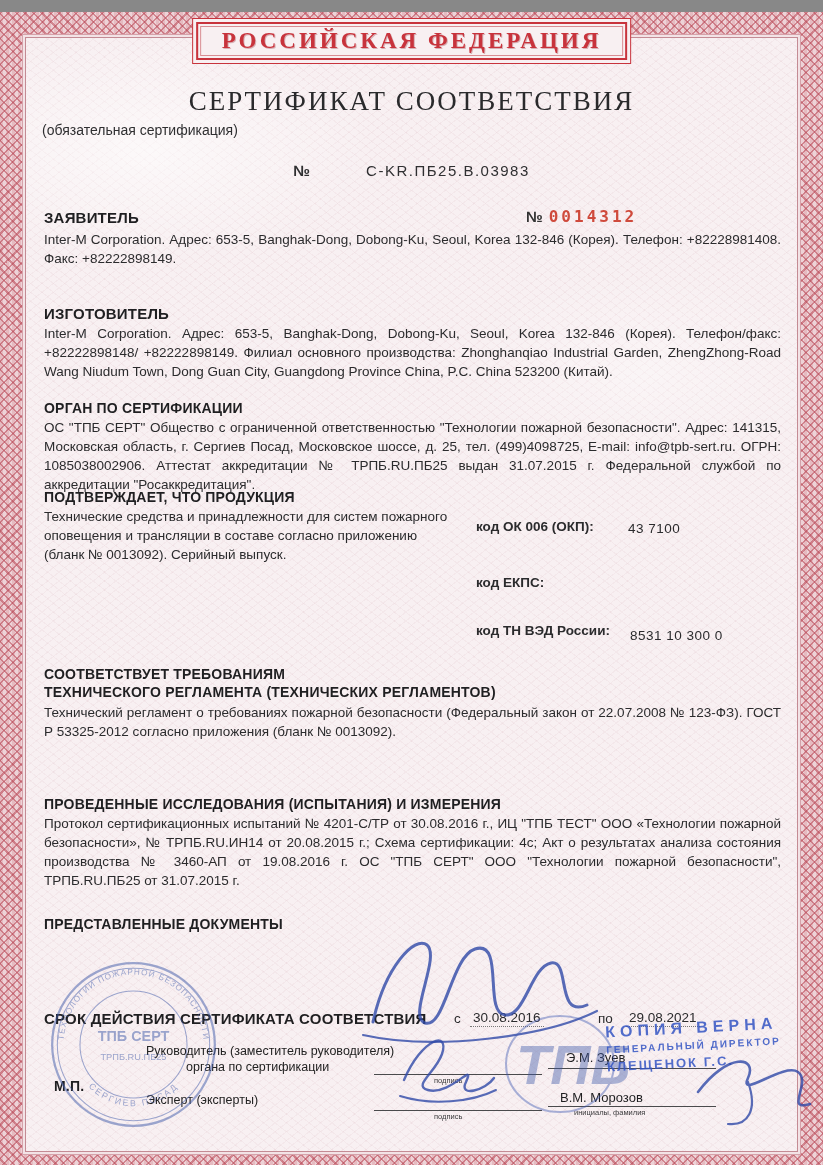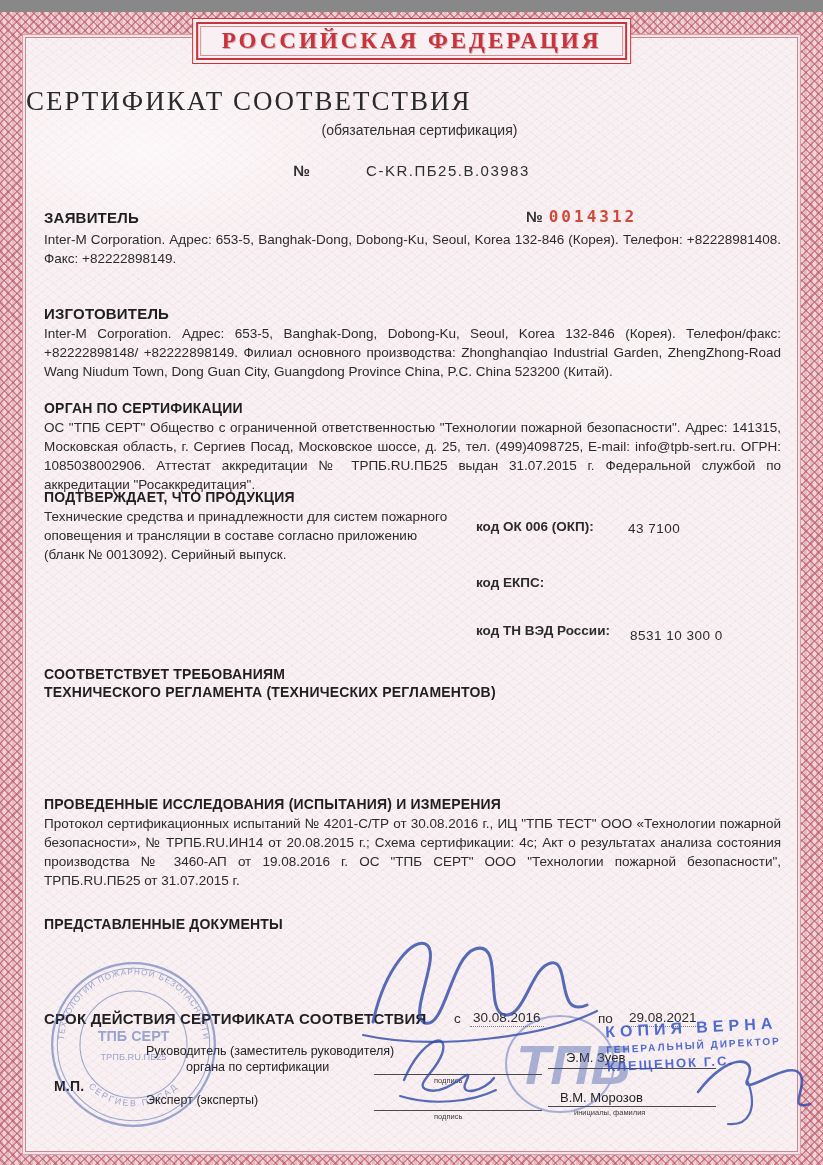--- a/index.html
+++ b/index.html
@@ -31,23 +31,23 @@
   .country{
     position:absolute;top:10px;left:50%;transform:translateX(-50%);
     background:#f8f0f2;border:2px solid #c8333c;padding:4px 24px;white-space:nowrap;
     box-shadow:0 0 0 3px #f8f0f2, 0 0 0 4px #c8333c, inset 0 0 0 2px #f8f0f2, inset 0 0 0 3px #d98d93;
     z-index:5;
   }
   .country span{
     font-family:"Liberation Serif",serif;font-weight:bold;font-size:23px;letter-spacing:3px;
     color:#c8333c;text-shadow:1px 1px 0 rgba(140,30,40,.3);
   }
-  .title{left:0;right:0;top:48px;font-family:"Liberation Serif",serif;
+  .title{left:0;right:0;top:48px;text-align:center;font-family:"Liberation Serif",serif;
     font-size:27px;letter-spacing:2px;color:#2a2a2c;}
-  .subtitle{left:16px;right:0;top:84px;text-align:center;font-size:14px;color:#2f2f31;}
+  .subtitle{left:16px;right:0;top:84px;font-size:14px;color:#2f2f31;}
   .numrow{left:0;right:0;top:124px;text-align:center;font-size:15px;color:#2f2f31;}
   .numrow .nlabel{font-weight:bold;margin-right:52px;}
   .numrow .nval{letter-spacing:1.5px;}
   .h{font-weight:bold;font-size:14px;color:#1f1f21;letter-spacing:.2px;white-space:nowrap;}
   .h15{font-size:15px;text-align:center;}
   .p{font-size:13.5px;line-height:1.42;text-align:justify;color:#2b2b2d;}
   .blankno .sign{font-weight:bold;font-size:15px;color:#333;margin-right:6px;}
   .blankno .digits{font-family:"DejaVu Sans Mono",monospace;font-weight:bold;font-size:16px;
     letter-spacing:3px;color:#cf4a3c;}
   .codelabel{font-weight:bold;font-size:13.5px;white-space:nowrap;}
@@ -106,20 +106,21 @@
 
     <div class="abs codelabel" style="left:450px;top:481px;">код ОК 006 (ОКП):</div>
     <div class="abs codeval" style="left:602px;top:483px;">43 7100</div>
     <div class="abs codelabel" style="left:450px;top:537px;">код ЕКПС:</div>
     <div class="abs codeval" style="left:602px;top:539px;"></div>
     <div class="abs codelabel" style="left:450px;top:585px;">код ТН ВЭД России:</div>
     <div class="abs codeval" style="left:604px;top:590px;">8531 10 300 0</div>
 
     <div class="abs h" style="left:18px;top:628px;">СООТВЕТСТВУЕТ ТРЕБОВАНИЯМ</div>
     <div class="abs h" style="left:18px;top:646px;">ТЕХНИЧЕСКОГО РЕГЛАМЕНТА (ТЕХНИЧЕСКИХ РЕГЛАМЕНТОВ)</div>
+    <div class="abs p" style="left:18px;top:665px;width:737px;">Технический регламент о требованиях пожарной безопасности (Федеральный закон от 22.07.2008 № 123-ФЗ). ГОСТ Р 53325-2012 согласно приложения (бланк № 0013092).</div>
 
     <div class="abs h" style="left:18px;top:758px;">ПРОВЕДЕННЫЕ ИССЛЕДОВАНИЯ (ИСПЫТАНИЯ) И ИЗМЕРЕНИЯ</div>
     <div class="abs p" style="left:18px;top:776px;width:737px;">Протокол сертификационных испытаний № 4201-С/ТР от 30.08.2016 г., ИЦ "ТПБ ТЕСТ" ООО «Технологии пожарной безопасности», № ТРПБ.RU.ИН14 от 20.08.2015 г.; Схема сертификации: 4с; Акт о результатах анализа состояния производства № 3460-АП от 19.08.2016 г. ОС "ТПБ СЕРТ" ООО "Технологии пожарной безопасности", ТРПБ.RU.ПБ25 от 31.07.2015 г.</div>
 
     <div class="abs h" style="left:18px;top:878px;">ПРЕДСТАВЛЕННЫЕ ДОКУМЕНТЫ</div>
 
     <div class="abs h h15" style="left:18px;top:972px;">СРОК ДЕЙСТВИЯ СЕРТИФИКАТА СООТВЕТСТВИЯ</div>
     <div class="abs vlabel" style="left:428px;top:973px;">с</div>
     <div class="abs date" style="left:444px;top:972px;">30.08.2016</div>
     <div class="abs vlabel" style="left:572px;top:973px;">по</div>

